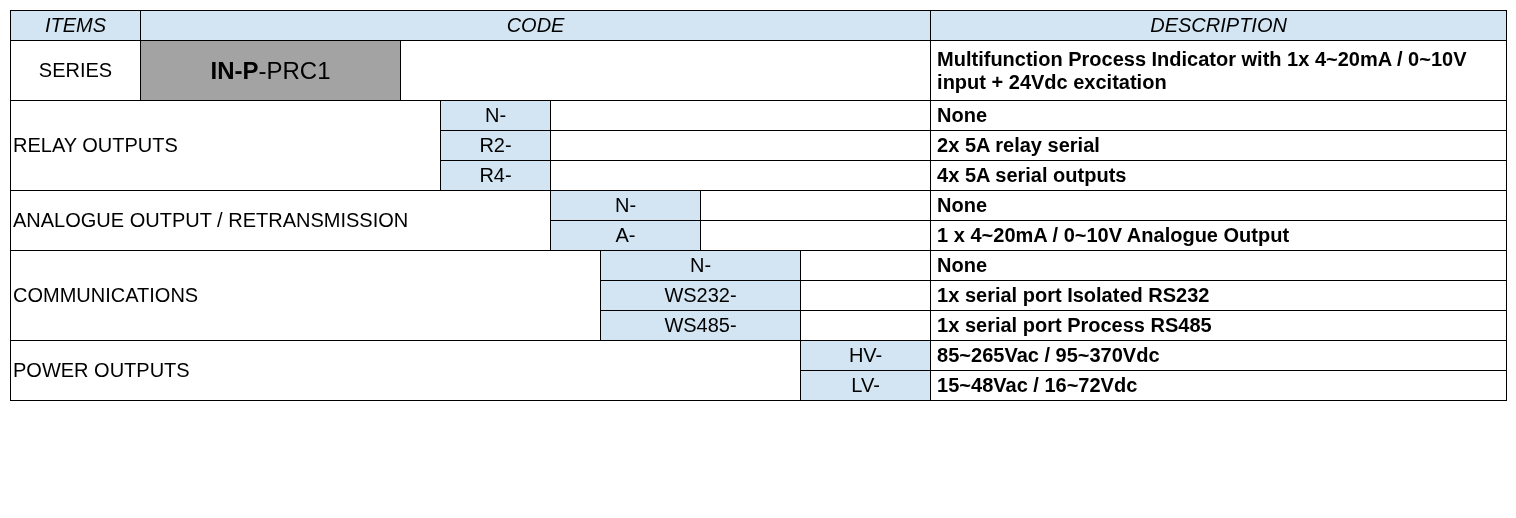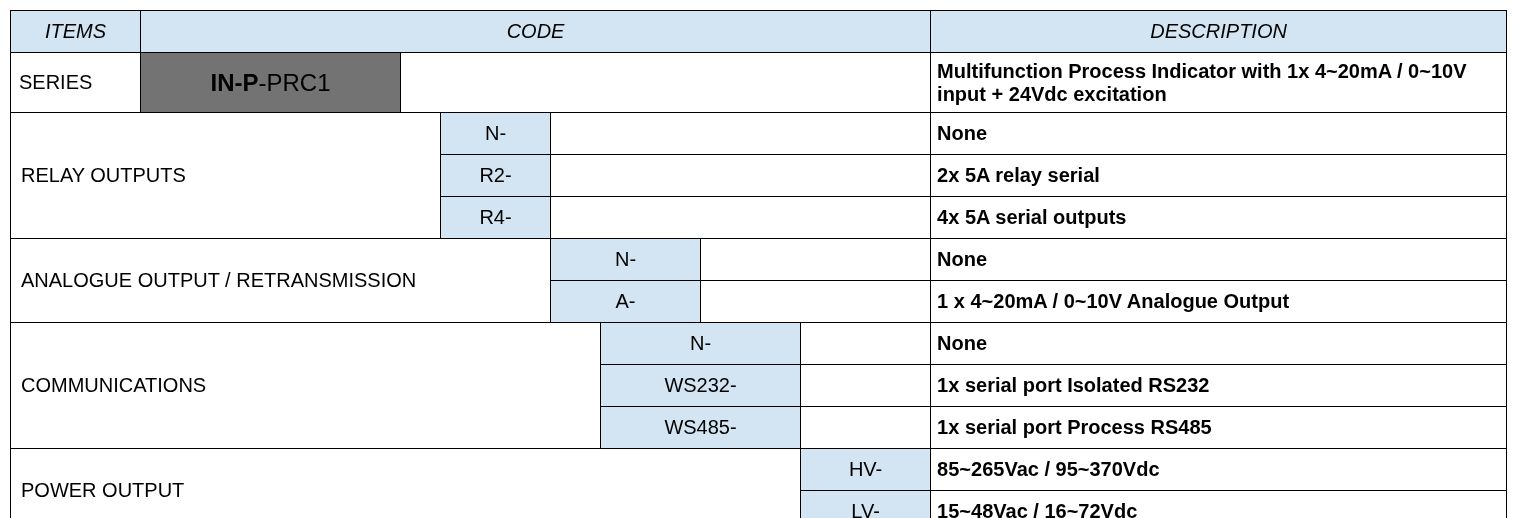--- a/index.html
+++ b/index.html
@@ -11,48 +11,48 @@
     background: #fff;
   }
   table {
     border-collapse: collapse;
     width: 1496px;
     table-layout: fixed;
   }
   td {
     border: 1px solid #000;
     padding: 2px 8px;
-    height: 42px;
+    height: 30px;
     vertical-align: middle;
     box-sizing: border-box;
   }
   .hdr {
     font-style: italic;
     text-align: center;
     background: #d3e5f2;
   }
   .blue {
     background: #d3e5f2;
     text-align: center;
   }
   .white {
     background: #fff;
   }
   .series-code {
     font-weight: bold;
     font-size: 24px;
     text-align: center;
-    background: #737373;
+    background: #a3a3a3;
   }
   .series-code .light {
     font-weight: normal;
   }
   .left {
     text-align: left;
-    padding-left: 10px;
+    padding-left: 2px;
   }
   .tall {
     height: 60px;
   }
   .desc {
     padding-left: 6px;
     font-weight: bold;
   }
 </style>
 </head>
@@ -72,21 +72,21 @@
   </colgroup>
 
   <tbody>
       <tr>
     <td class="hdr">ITEMS</td>
     <td class="hdr" colspan="7">CODE</td>
     <td class="hdr">DESCRIPTION</td>
   </tr>
 
   <tr>
-    <td class="white tall" style="">SERIES</td>
+    <td class="white tall" style="text-align:center;">SERIES</td>
     <td class="series-code tall">
       <span>IN-P</span><span class="light">-PRC1</span>
     </td>
     <td class="white tall" colspan="6"></td>
     <td class="white desc tall">Multifunction Process Indicator with 1x 4~20mA / 0~10V input + 24Vdc excitation</td>
   </tr>
 
   <tr>
     <td class="white left" colspan="3" rowspan="3">RELAY OUTPUTS</td>
     <td class="blue">N-</td>
@@ -127,21 +127,21 @@
     <td class="white"></td>
     <td class="white desc">1x serial port Isolated RS232</td>
   </tr>
   <tr>
     <td class="blue" colspan="2">WS485-</td>
     <td class="white"></td>
     <td class="white desc">1x serial port Process RS485</td>
   </tr>
 
   <tr>
-    <td class="white left" colspan="7" rowspan="2">POWER OUTPUT</td>
+    <td class="white left" colspan="7" rowspan="2">POWER OUTPUTS</td>
     <td class="blue">HV-</td>
     <td class="white desc">85~265Vac / 95~370Vdc</td>
   </tr>
   <tr>
     <td class="blue">LV-</td>
     <td class="white desc">15~48Vac / 16~72Vdc</td>
   </tr>
 </tbody>
   </table>
 

